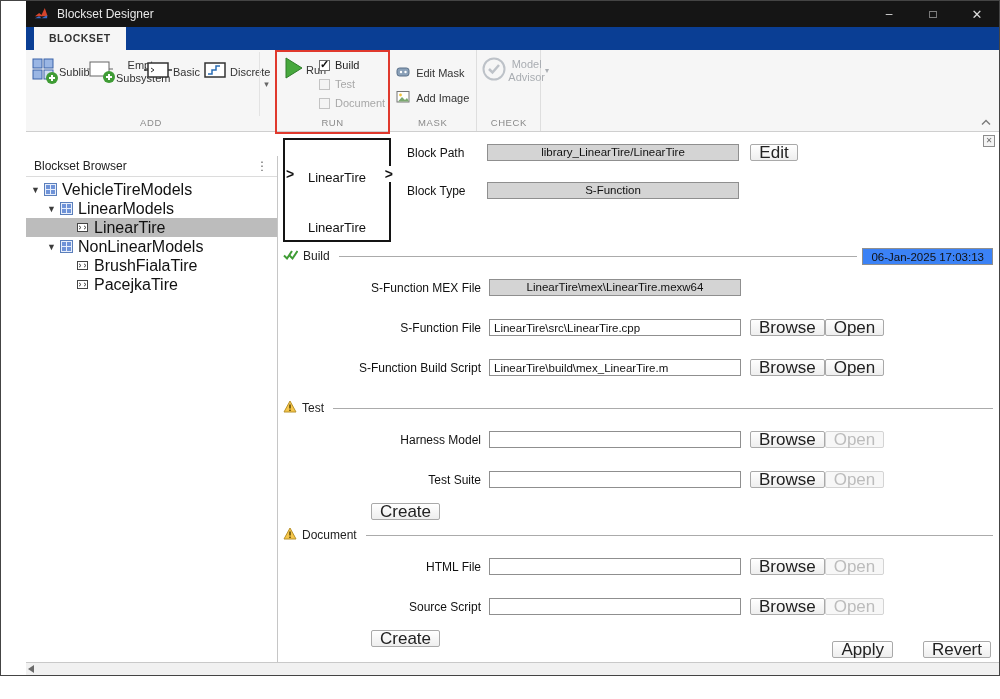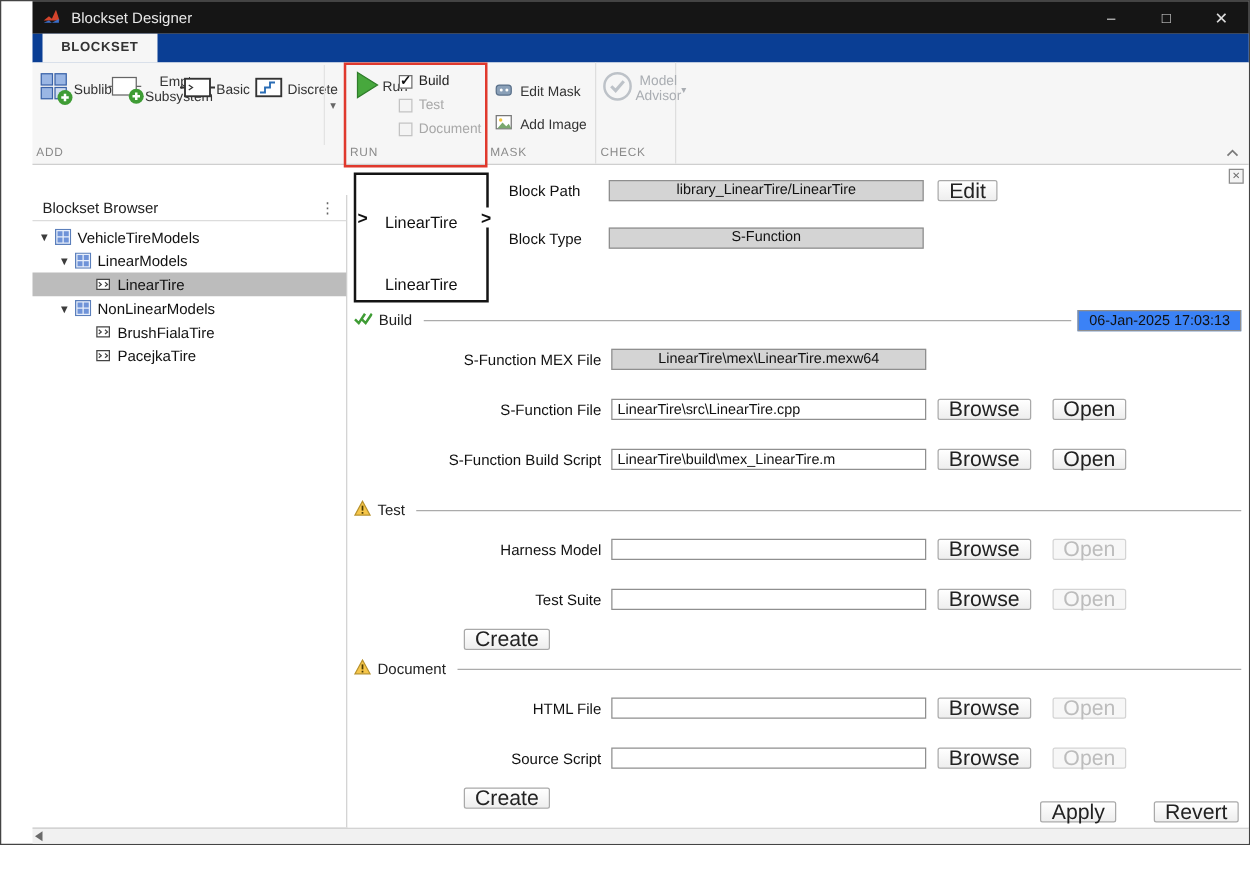--- a/index.html
+++ b/index.html
@@ -22,21 +22,21 @@
   .win-btn.close { font-size:13px; }
 
   
   .tabrow { height:23px; background:#0a3e94; flex:none; display:flex; align-items:flex-end; }
   .tab { margin-left:8px; height:23px; background:#f6f6f6; color:#333; font-size:10.5px; letter-spacing:0.5px; padding:0 15px; line-height:23px; font-weight:bold; }
 
   
   .ribbon { height:82px; flex:none; background:#f6f6f6; border-bottom:1px solid #cfcfcf; display:flex; position:relative; }
   .rgroup { display:flex; flex-direction:column; border-right:1px solid #dedede; padding:2px 3px 0 3px; position:relative; }
   .rgroup-items { flex:1; display:flex; align-items:flex-start; }
-  .rgroup-label { height:15px; font-size:9.5px; color:#8a8a8a; text-align:left; letter-spacing:0.6px; line-height:14px; }
+  .rgroup-label { height:15px; font-size:9.5px; color:#8a8a8a; text-align:center; letter-spacing:0.6px; line-height:14px; }
   .bigbtn { width:57px; display:flex; flex-direction:row; align-items:center; padding-top:3px; font-size:11px; color:#333; text-align:center; line-height:1.15; cursor:default; }
   .bigbtn svg { margin-bottom:1px; }
   .bigbtn.disabled { color:#a9adb2; }
   .gallery-arrow { width:14px; align-self:stretch; display:flex; align-items:center; justify-content:center; color:#666; font-size:9px; border-left:1px solid #e3e3e3; margin-left:2px; }
   .runbtn { width:36px; }
   .cbcol { display:flex; flex-direction:column; gap:7px; padding-top:7px; margin-left:3px; }
   .cbrow { display:flex; align-items:center; gap:5px; font-size:11px; color:#222; }
   .cb { width:11px; height:11px; border:1px solid #6f6f6f; background:#fff; position:relative; flex:none; }
   .cb.checked::after { content:"✓"; position:absolute; top:-3px; left:0; font-size:11px; font-weight:bold; color:#111; }
   .cb.disabled { border-color:#c3c3c3; background:#f4f4f4; }
@@ -54,21 +54,21 @@
   
   .sidebar { width:252px; flex:none; border-right:1px solid #c6c6c6; display:flex; flex-direction:column; background:#fff;margin-top:24px; }
   .sidebar-head { height:21px; display:flex; align-items:center; padding:0 8px; border-bottom:1px solid #dcdcdc; color:#222; flex:none; }
   .sidebar-menu { margin-left:auto; color:#666; font-size:12px; letter-spacing:1px; }
   .tree { padding-top:3px; }
   .trow { height:19px; display:flex; align-items:center; }
   .trow.selected { background:#bcbcbc; }
   .indent0 { padding-left:5px; } .indent1 { padding-left:21px; } .indent2 { padding-left:37px; }
   .expander { width:13px; font-size:9px; color:#3c3c3c; flex:none; }
   .ticon { width:14px; height:14px; margin-right:4px; flex:none; display:inline-flex; }
-  .tlabel { font-size:12px; color:#111; }
+  .tlabel { font-size:16px; color:#111; }
 
   
   .main { flex:1; position:relative; background:#fff; padding:0 6px 0 5px; overflow:hidden; }
   .close-panel { position:absolute; top:3px; right:4px; width:12px; height:12px; border:1px solid #8c8c8c; color:#6d6d6d; font-size:8px; line-height:10px; text-align:center; background:#f4f4f4; }
 
   .main-top { display:flex; padding-top:6px; }
   .preview { width:108px; height:104px; border:2px solid #141414; position:relative; background:#fff; flex:none; }
   .pname { position:absolute; top:30px; width:100%; text-align:center; font-size:13px; }
   .plabel { position:absolute; bottom:5px; width:100%; text-align:center; font-size:13px; }
   .port-in { position:absolute; left:1px; top:26px; font-size:14px; font-weight:bold; }
@@ -86,21 +86,21 @@
   .btn.disabled { color:#bcbcbc; background:#f7f7f7; border-color:#d4d4d4; }
 
   .sec-head { display:flex; align-items:center; gap:5px; margin-top:5px; height:18px; }
   .sec-title { font-size:12px; color:#222; }
   .sec-line { flex:1; border-top:1px solid #ababab; margin-left:4px; }
   .timestamp { border:1px solid #8f8f8f; font-size:11.5px; padding:0 8px; height:17px; line-height:16px; color:#111; background:#3b82f6; }
   .sec-body { padding-top:14px; }
   .frow { display:flex; align-items:center; margin-bottom:23px; }
   .flabel { width:206px; text-align:right; padding-right:8px; font-size:12px; }
   .frow .btn.browse { margin-left:9px; }
-  .frow .btn.open { margin-left:17px; }
+  .frow .btn.open { }
   .create-wrap { margin:-8px 0 6px 88px; }
 
   .apply-row { position:absolute; right:8px; bottom:4px; display:flex; gap:30px; }
 
   
   .statusbar { height:13px; flex:none; background:#f1f1f1; border-top:1px solid #c9c9c9; display:flex; align-items:center; padding-left:2px; }
   .sb-arrow { width:0; height:0; border-top:4px solid transparent; border-bottom:4px solid transparent; border-right:6px solid #6a6a6a; }
 </style>
 </head>
 <body>

